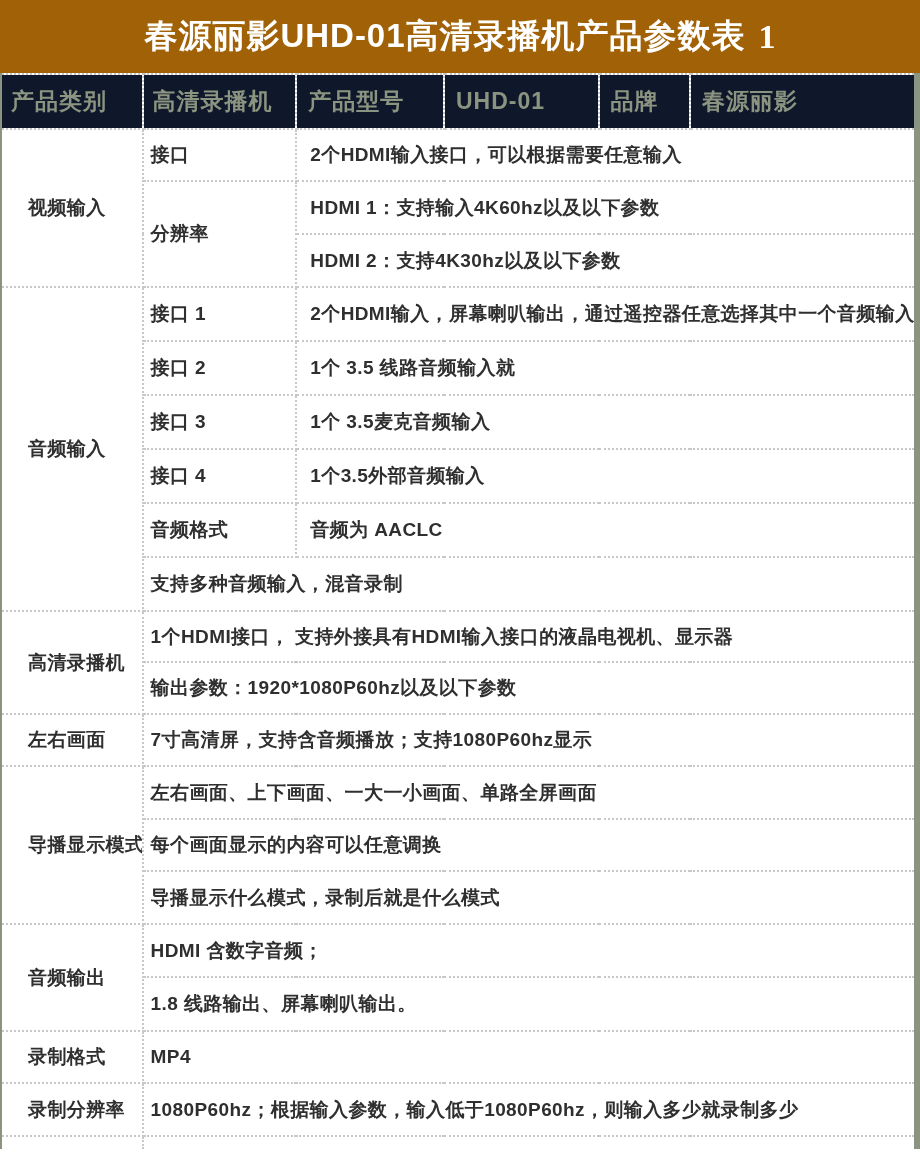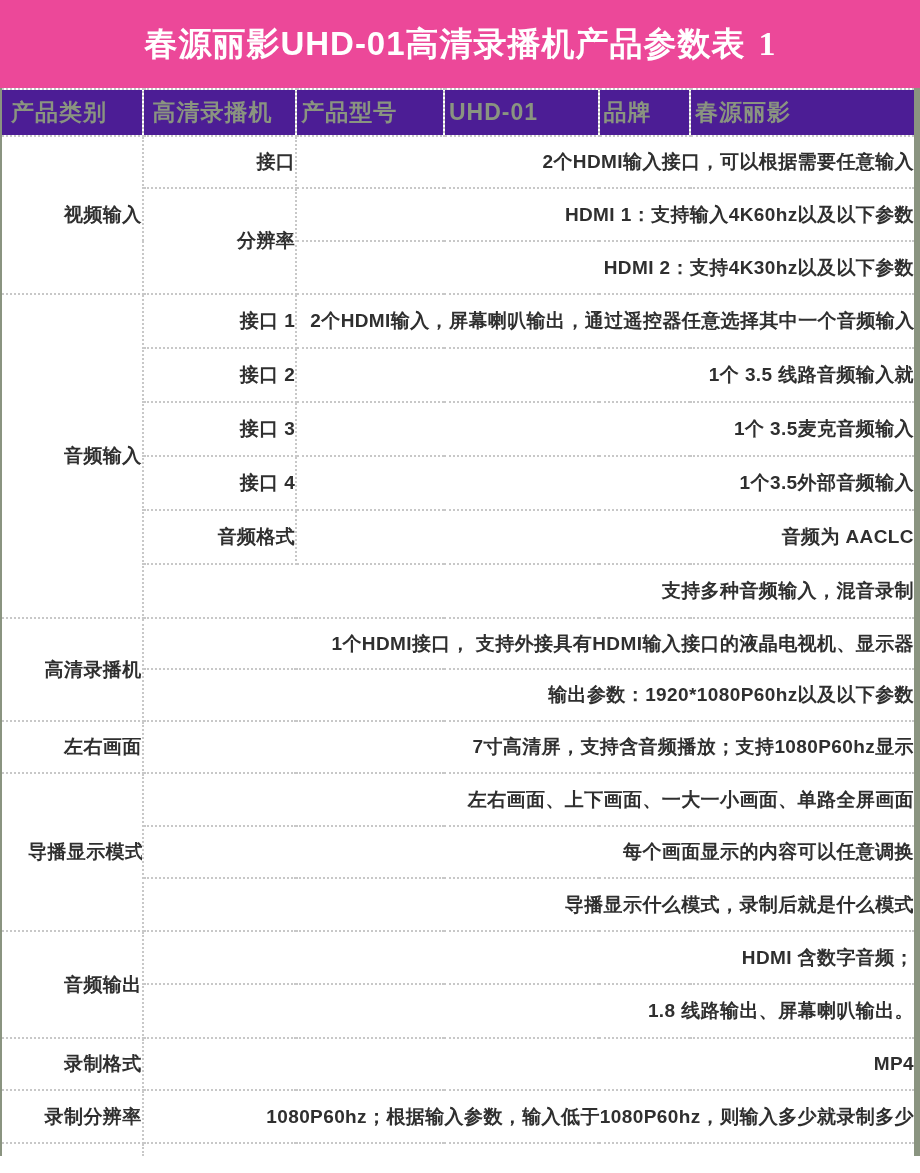--- a/index.html
+++ b/index.html
@@ -3,22 +3,22 @@
 <meta charset="utf-8">
 <style>
   html, body { margin: 0; padding: 0; background: #ffffff; }
   .page {
     width: 920px;
     font-family: "Liberation Sans", "DejaVu Sans", sans-serif;
     overflow: hidden;
   }
   
   .banner {
-    height: 88px;
-    background: #ec4899;
+    height: 73px;
+    background: #a16207;
     display: flex;
     align-items: center;
     justify-content: center;
   }
   .title-main {
     color: #ffffff;
     font-weight: bold;
     font-size: 33px;
     letter-spacing: 1px;
     white-space: nowrap;
@@ -34,35 +34,35 @@
   table.spec {
     width: 920px;
     border-collapse: collapse;
     table-layout: fixed;
     border-left: 2px solid #8a9480;
     border-right: 6px solid #8a9480;
   }
   table.spec th, table.spec td {
     border: 2px dotted #c8c8c8;
     vertical-align: middle;
-    text-align: right;
+    text-align: left;
     overflow: hidden;
     white-space: nowrap;
     box-sizing: border-box;
   }
   thead th {
     border-top: none;
     border-bottom: 4px solid #8a9480;
     color: #8a9480;
-    background: #4c1d95;
+    background: #0f172a;
     font-size: 23px;
     font-weight: bold;
     letter-spacing: 1px;
     height: 47px;
-    padding: 4px;
+    padding: 11px;
   }
   thead th.h-left   { text-align: left; padding-left: 9px; }
   thead th.h-center { text-align: left; }
   tbody td {
     color: #2f2f2f;
     font-size: 19px;
     font-weight: bold;
     letter-spacing: 0.4px;
     padding: 0;
   }

